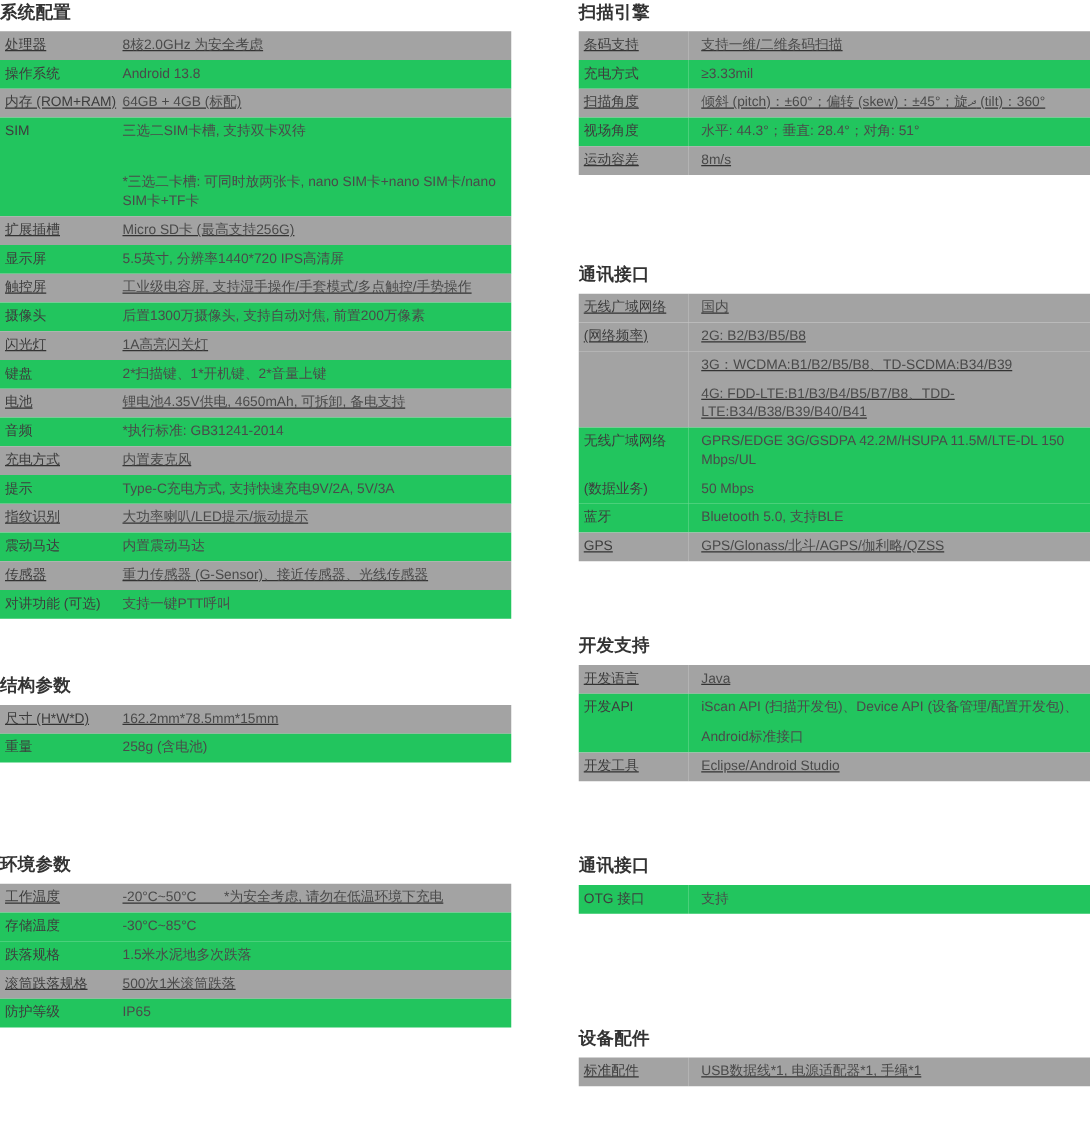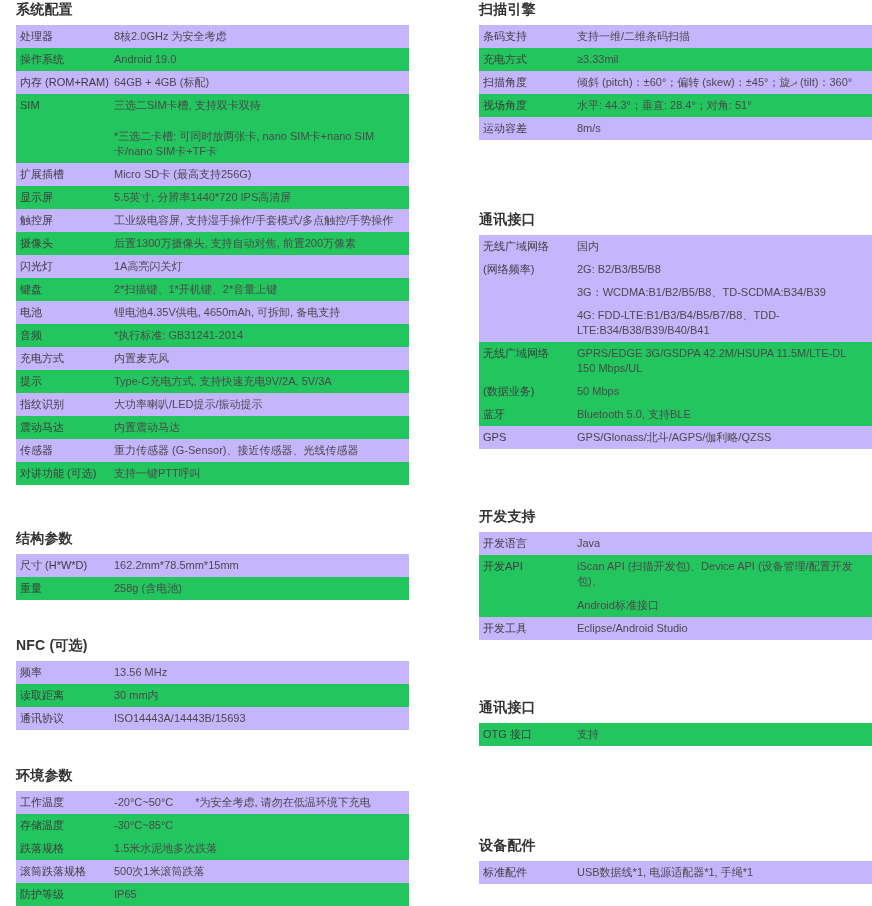--- a/index.html
+++ b/index.html
@@ -19,36 +19,36 @@
     overflow: hidden;
   }
   .col {
     position: absolute;
     top: 0;
     width: 409px;
   }
   .col-left { left: 0; }
   .col-right { left: 463px; }
 
-  .section { margin-bottom: 0; padding-left: 16px; }
+  .section { margin-bottom: 0; }
   .section-title {
     font-size: 14px;
     font-weight: bold;
     color: #333333;
     line-height: 18px;
     margin: 0 0 7px 0;
     letter-spacing: 0.2px;
   }
   .spec-table {
     width: 100%;
     border-collapse: collapse;
     table-layout: fixed;
   }
   .spec-table tr { background: #22c55e; }
-  .spec-table tr.alt { background: #c4b5fd; }
+  .spec-table tr.alt { background: #a3a3a3; text-decoration: underline; }
   .spec-table td {
     font-size: 11px;
     line-height: 15px;
     color: #3d3d3d;
     padding: 4px 6px 4px 4px;
     vertical-align: top;
     border: none;
   }
   .spec-table td.k {
     width: 88px;
@@ -79,31 +79,31 @@
     <div class="section">
       <div class="section-title">系统配置</div>
       <table class="spec-table">
         <tbody>
           <tr class="alt">
             <td class="k">处理器</td>
             <td class="v">8核2.0GHz 为安全考虑</td>
           </tr>
           <tr>
             <td class="k">操作系统</td>
-            <td class="v">Android 19.0</td>
+            <td class="v">Android 13.8</td>
           </tr>
           <tr class="alt">
             <td class="k">内存 (ROM+RAM)</td>
             <td class="v">64GB + 4GB (标配)</td>
           </tr>
           <tr>
             <td class="k">SIM</td>
             <td class="v">
               <span class="subline">三选二SIM卡槽, 支持双卡双待</span>
-              <span class="subline" style="margin-top:16px">*三选二卡槽: 可同时放两张卡, nano SIM卡+nano SIM卡/nano SIM卡+TF卡</span>
+              <span class="subline" style="margin-top:26px">*三选二卡槽: 可同时放两张卡, nano SIM卡+nano SIM卡/nano SIM卡+TF卡</span>
             </td>
           </tr>
           <tr class="alt">
             <td class="k">扩展插槽</td>
             <td class="v">Micro SD卡 (最高支持256G)</td>
           </tr>
           <tr>
             <td class="k">显示屏</td>
             <td class="v">5.5英寸, 分辨率1440*720 IPS高清屏</td>
           </tr>
@@ -172,39 +172,20 @@
           <tr>
             <td class="k">重量</td>
             <td class="v">258g (含电池)</td>
           </tr>
         </tbody>
       </table>
     </div>
 
     <div class="gap-36"></div>
 
-    <div class="section">
-      <div class="section-title">NFC (可选)</div>
-      <table class="spec-table">
-        <tbody>
-          <tr class="alt">
-            <td class="k">频率</td>
-            <td class="v">13.56 MHz</td>
-          </tr>
-          <tr>
-            <td class="k">读取距离</td>
-            <td class="v">30 mm内</td>
-          </tr>
-          <tr class="alt">
-            <td class="k">通讯协议</td>
-            <td class="v">ISO14443A/14443B/15693</td>
-          </tr>
-        </tbody>
-      </table>
-    </div>
 
     <div class="gap-36"></div>
 
     <div class="section">
       <div class="section-title">环境参数</div>
       <table class="spec-table">
         <tbody>
           <tr class="alt">
             <td class="k">工作温度</td>
             <td class="v">-20°C~50°C　　*为安全考虑, 请勿在低温环境下充电</td>

